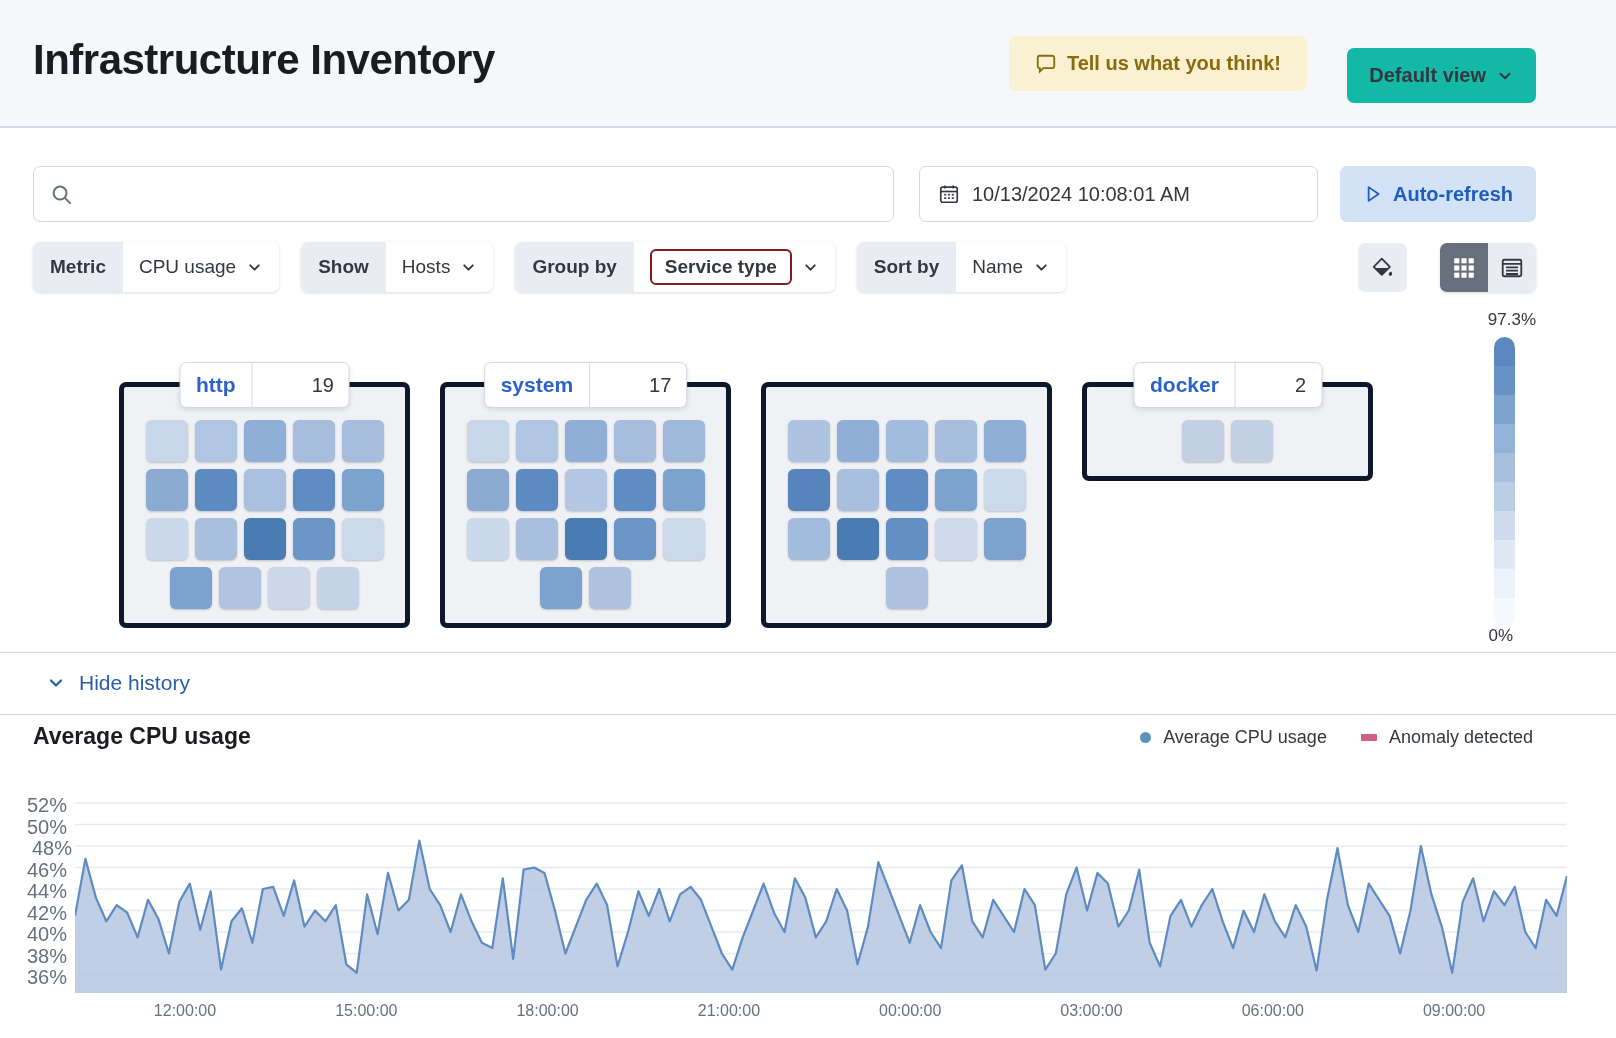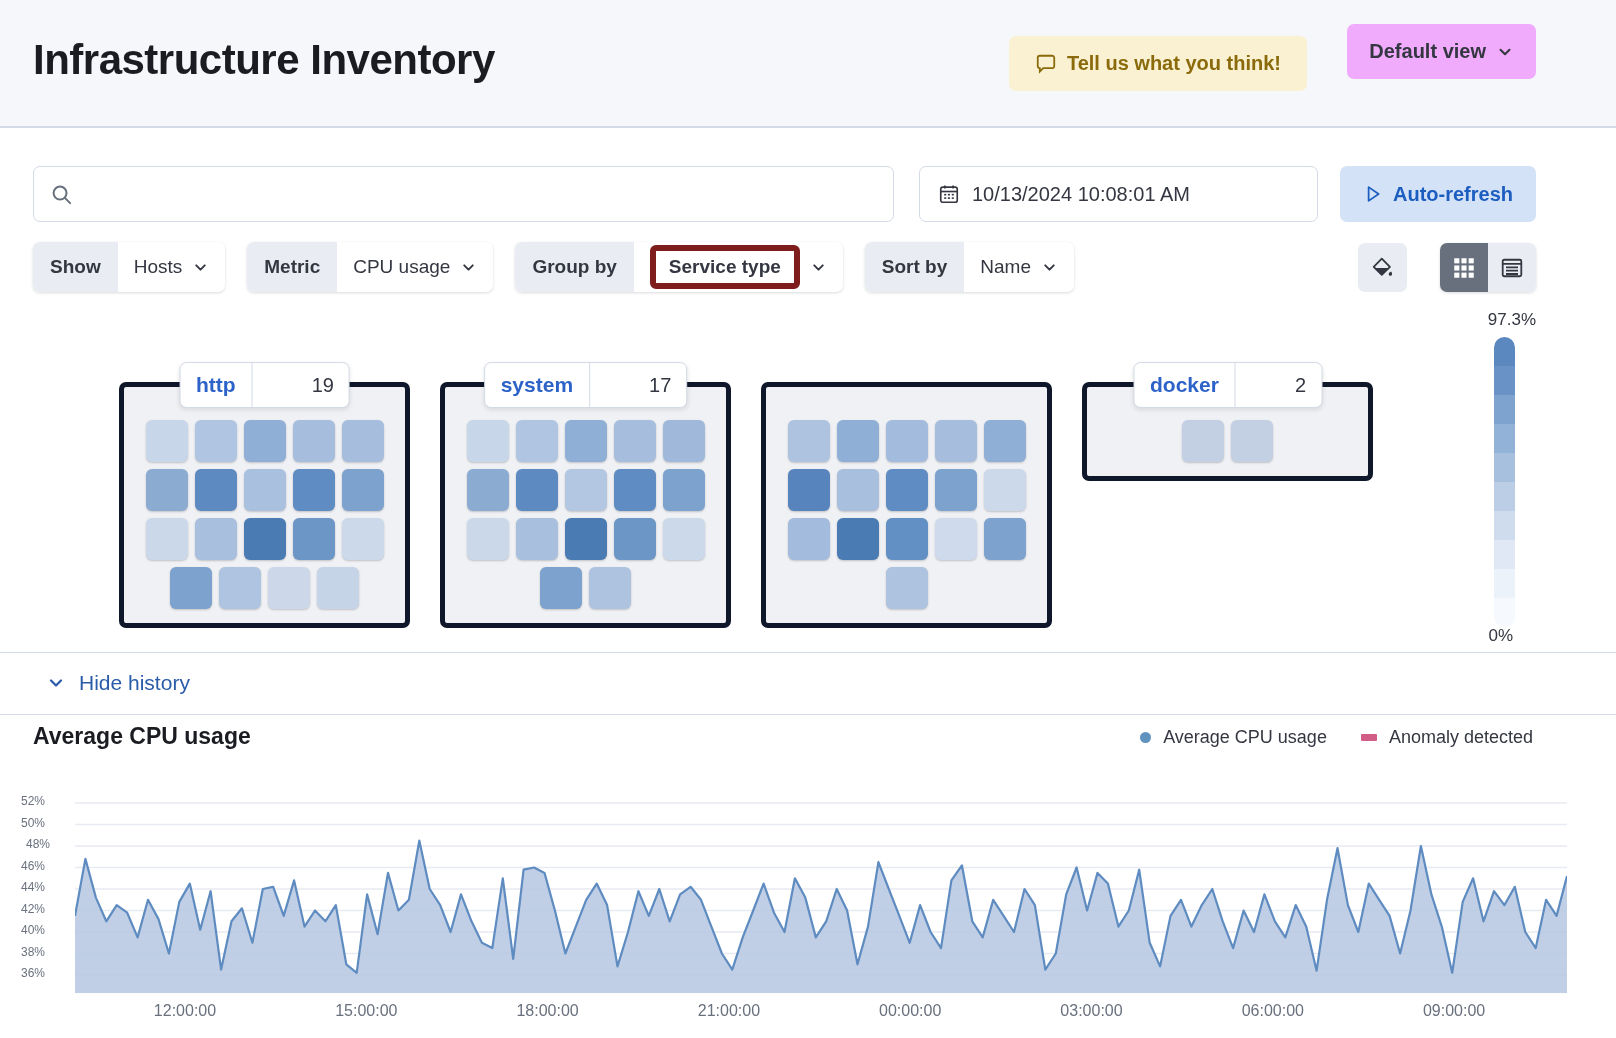--- a/index.html
+++ b/index.html
@@ -9,22 +9,22 @@
 
   
   .header { position:absolute; left:0; top:0; width:1616px; height:128px;
             background:#f6f7fa; border-bottom:2px solid #d3dae6; }
   .page-title { position:absolute; left:33px; top:36px; font-size:42px; font-weight:bold;
                 letter-spacing:-0.5px; color:#1a1c21; }
   .btn { display:inline-flex; align-items:center; justify-content:center; gap:10px;
          border:none; border-radius:7px; font-family:inherit; cursor:pointer; }
   .feedback-btn { position:absolute; right:309px; top:36px; height:55px; padding:0 26px;
                   background:#f9f1d2; color:#8a6a0b; font-size:20px; font-weight:600; }
-  .defaultview-btn { position:absolute; right:80px; top:24px; height:55px; padding:0 22px;
-                     background:#f0abfc; color:#343741; font-size:20px; font-weight:600; }
+  .defaultview-btn { position:absolute; right:80px; top:48px; height:55px; padding:0 22px;
+                     background:#14b8a6; color:#343741; font-size:20px; font-weight:600; }
 
   
   .search-box { position:absolute; left:33px; top:166px; width:861px; height:56px;
                 background:#fff; border:1px solid #d3dae6; border-radius:7px;
                 display:flex; align-items:center; padding:0 16px; gap:12px; }
   .search-box input { flex:1; border:none; outline:none; font-family:inherit; font-size:20px;
                       color:#343741; background:transparent; }
   .search-box input::placeholder { color:#69707d; }
   .datepicker { position:absolute; left:919px; top:166px; width:399px; height:56px;
                 background:#fff; border:1px solid #d3dae6; border-radius:7px;
@@ -33,21 +33,21 @@
   .autorefresh-btn { position:absolute; right:80px; top:166px; width:196px; height:56px;
                      background:#d3e2f6; color:#1c5dc0; font-size:20px; font-weight:600; }
 
   
   .filterbar { position:absolute; left:33px; top:242px; height:50px; display:flex; gap:22px; }
   .filter-group { display:flex; align-items:stretch; background:#fff; border-radius:7px;
                   box-shadow:0 1px 3px rgba(52,55,65,.18); overflow:hidden; cursor:pointer; }
   .filter-label { display:flex; align-items:center; padding:0 17px; background:#e9edf3;
                   font-size:19px; font-weight:bold; color:#343741; }
   .filter-value { display:flex; align-items:center; gap:10px; padding:0 16px; font-size:19px; color:#343741; }
-  .filter-value .pill { border:6px solid #7f1d1d; border-radius:6px; padding:5px 13px;
+  .filter-value .pill { border:2px solid #7f1d1d; border-radius:6px; padding:5px 13px;
                         font-weight:600; background:#fff;text-align:right; }
   .icon-btn { position:absolute; width:49px; height:49px; border-radius:7px; background:#e9edf3;
               display:flex; align-items:center; justify-content:center; cursor:pointer; }
   .paint-btn { right:209px; top:243px; }
   .viewtoggle { position:absolute; right:80px; top:243px; width:96px; height:49px; display:flex;
                 border-radius:7px; overflow:hidden; box-shadow:0 1px 3px rgba(52,55,65,.18); }
   .viewtoggle .seg { flex:1; display:flex; align-items:center; justify-content:center; cursor:pointer; }
   .seg-grid { background:#69707d; }
   .seg-list { background:#e9edf3; }
 
@@ -78,21 +78,21 @@
                  border-top:1px solid #d3dae6; border-bottom:1px solid #d3dae6; background:#fff; }
   .history-link { position:absolute; left:46px; top:18px; display:flex; align-items:center; gap:13px;
                   color:#2a5caa; font-size:21px; font-weight:500; cursor:pointer; }
 
   
   .chart-title { position:absolute; left:33px; top:723px; font-size:23px; font-weight:bold; color:#1a1c21; }
   .chart-legend { position:absolute; right:83px; top:727px; display:flex; gap:34px; align-items:center; }
   .legend-item { display:flex; align-items:center; gap:12px; font-size:18px; color:#343741; cursor:pointer; }
   .legend-dot { width:11px; height:11px; border-radius:50%; }
   .legend-rect { width:16px; height:7px; border-radius:1px; }
-  .ytick { position:absolute; font-size:12px; color:#69707d; width:46px; text-align:left; }
+  .ytick { position:absolute; font-size:20px; color:#69707d; width:46px; text-align:right; }
   .xtick { position:absolute; font-size:16px; color:#69707d; transform:translateX(-50%); white-space:nowrap; }
   #chart-svg { position:absolute; left:75px; top:758px; }
 </style>
 </head>
 <body>
 
 <div id="app">
 
   <div class="header">
     <h1 class="page-title">Infrastructure Inventory</h1>
@@ -145,34 +145,34 @@
     <span style="display:inline-flex">
       <svg width="20" height="20" viewBox="0 0 16 16" fill="none" stroke="#1c5dc0" stroke-width="1.4" stroke-linejoin="round">
           <path d="M4.5 2.5 L12.5 8 L4.5 13.5 Z"></path>
         </svg>
     </span>
     <span>Auto-refresh</span>
   </button>
 
   <div class="filterbar" id="filterbar">
       <div class="filter-group">
-        <span class="filter-label">Show</span>
+        <span class="filter-label">Metric</span>
      <span class="filter-value">
-       <span class="">Hosts</span>
+       <span class="">CPU usage</span>
        <span style="display:inline-flex">
         <svg width="17" height="17" viewBox="0 0 16 16" fill="none" stroke="#343741" stroke-width="1.8" stroke-linecap="round" stroke-linejoin="round">
               <polyline points="4,6 8,10 12,6"></polyline>
             </svg>
        </span>
      </span>
       </div>
       <div class="filter-group">
-        <span class="filter-label">Metric</span>
+        <span class="filter-label">Show</span>
      <span class="filter-value">
-       <span class="">CPU usage</span>
+       <span class="">Hosts</span>
        <span style="display:inline-flex">
         <svg width="17" height="17" viewBox="0 0 16 16" fill="none" stroke="#343741" stroke-width="1.8" stroke-linecap="round" stroke-linejoin="round">
               <polyline points="4,6 8,10 12,6"></polyline>
             </svg>
        </span>
      </span>
       </div>
       <div class="filter-group">
         <span class="filter-label">Group by</span>
      <span class="filter-value">

